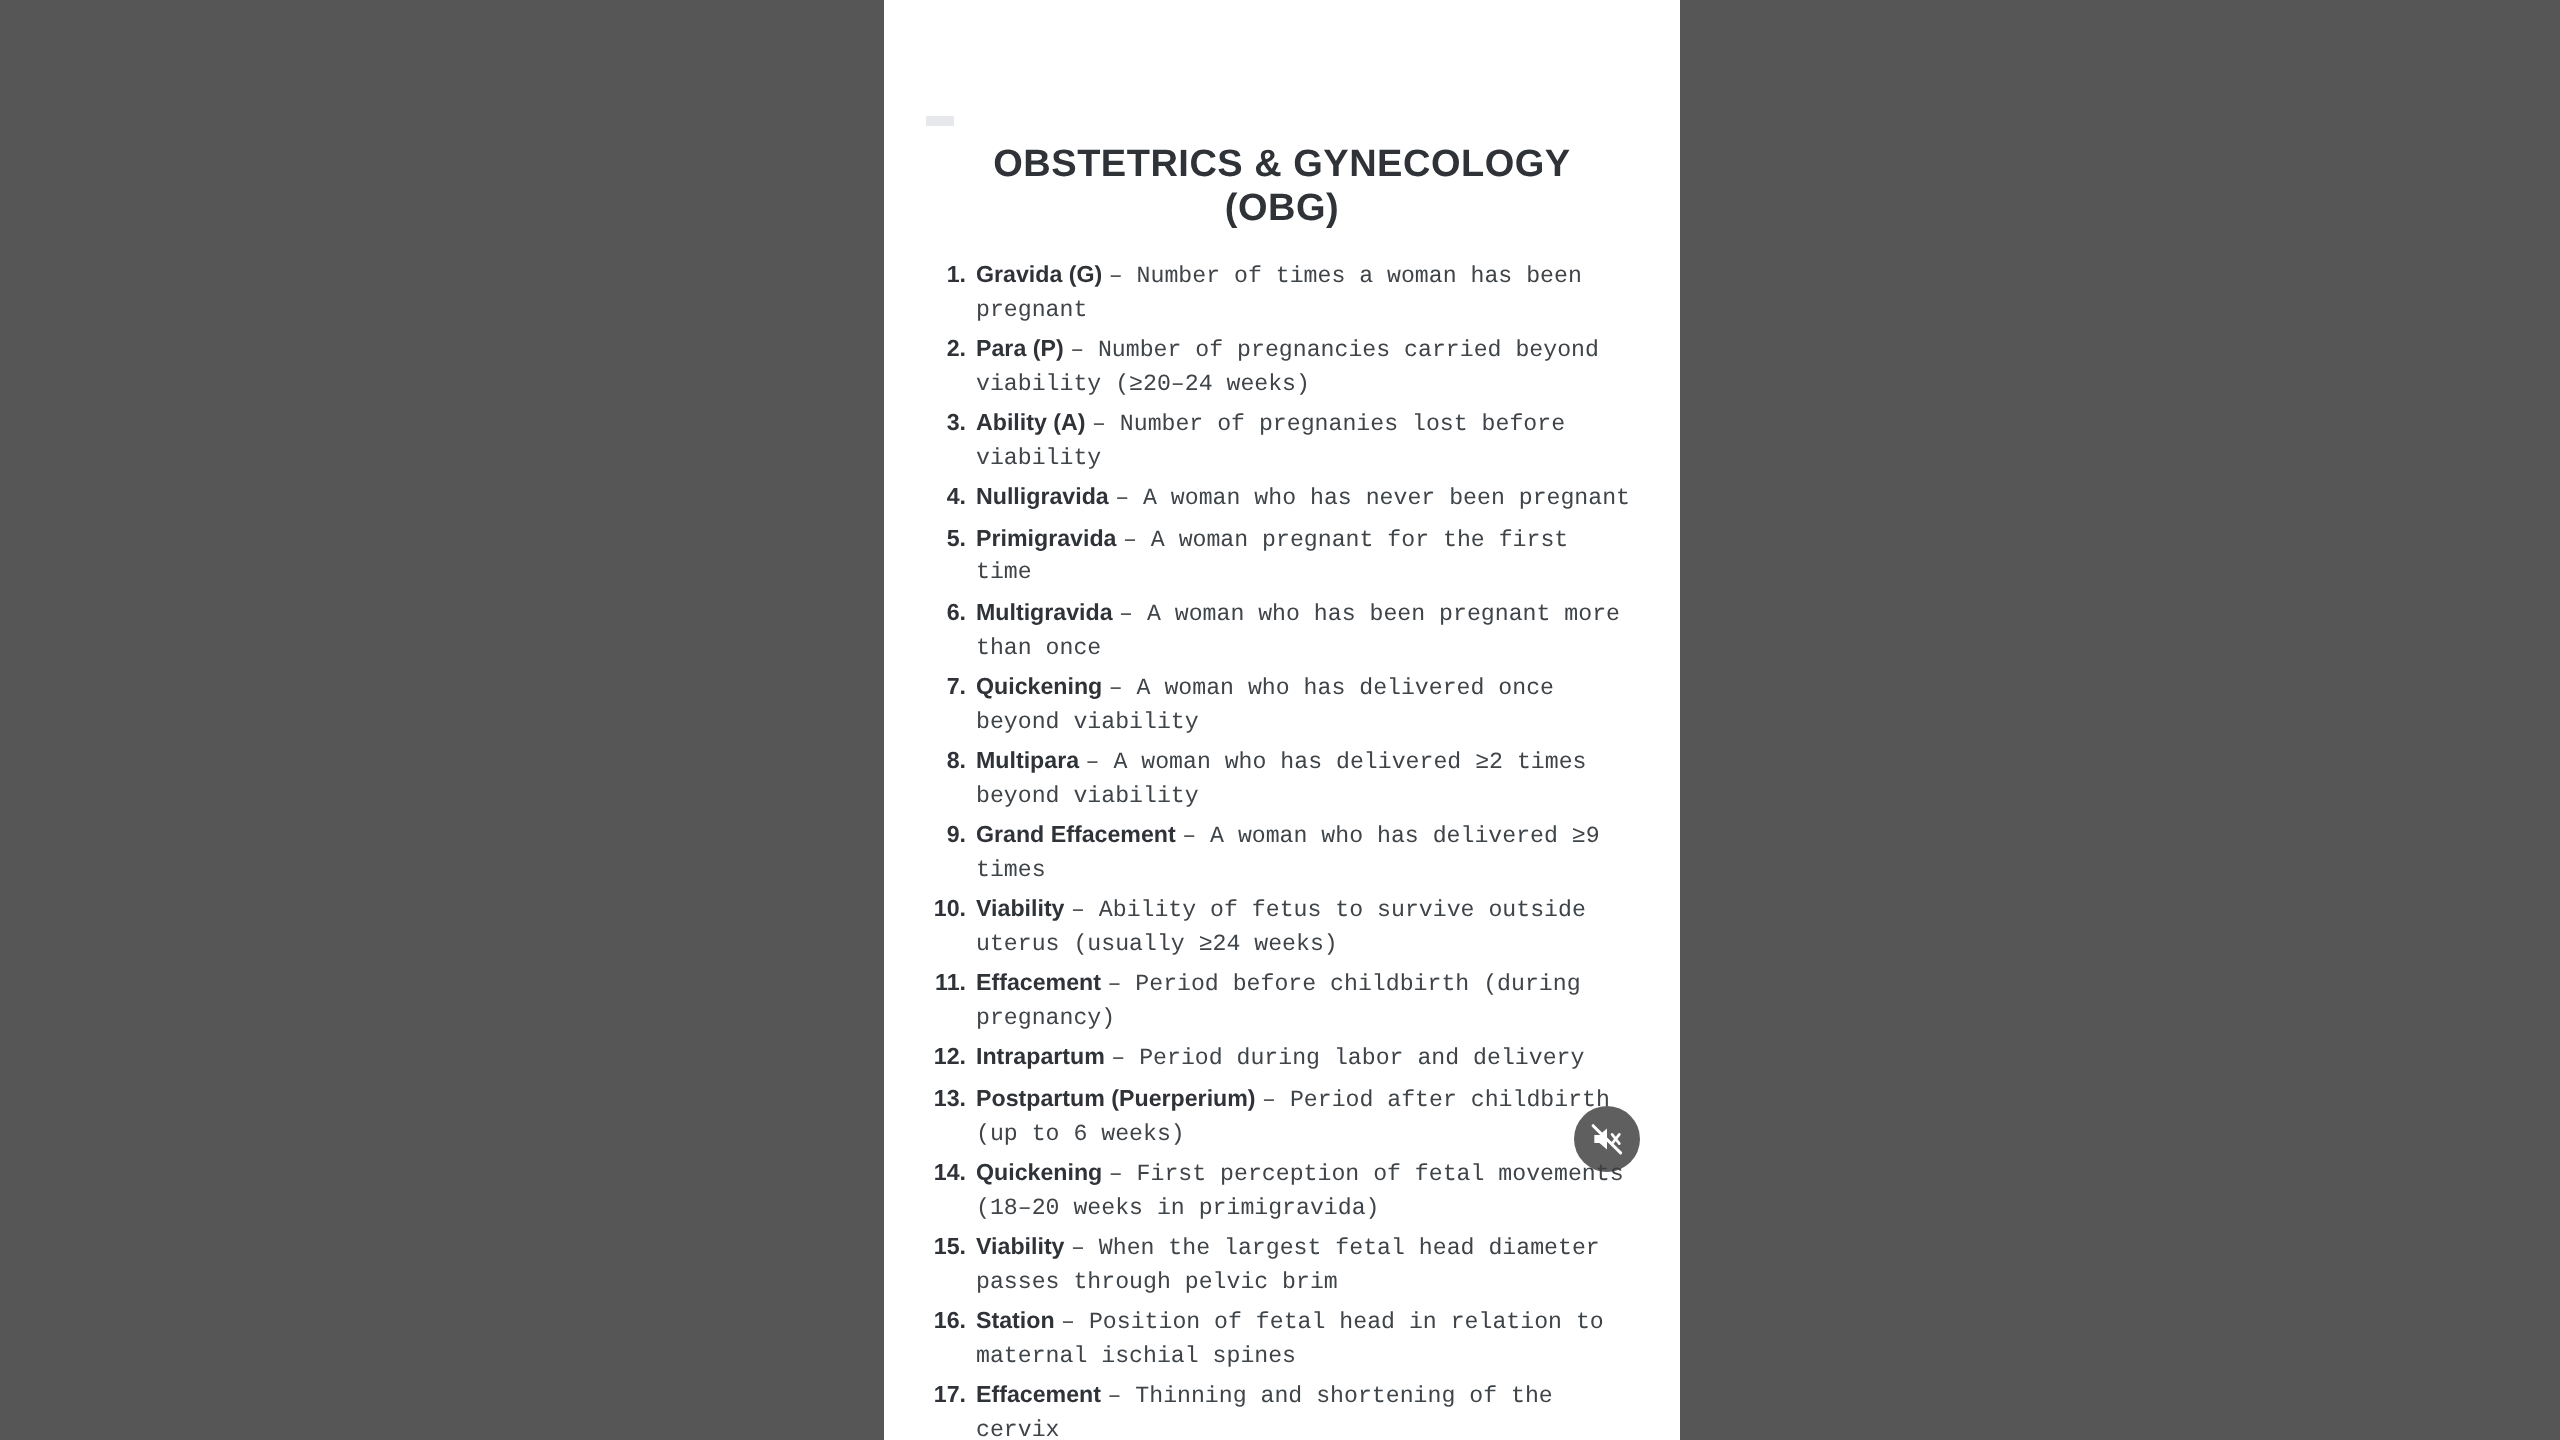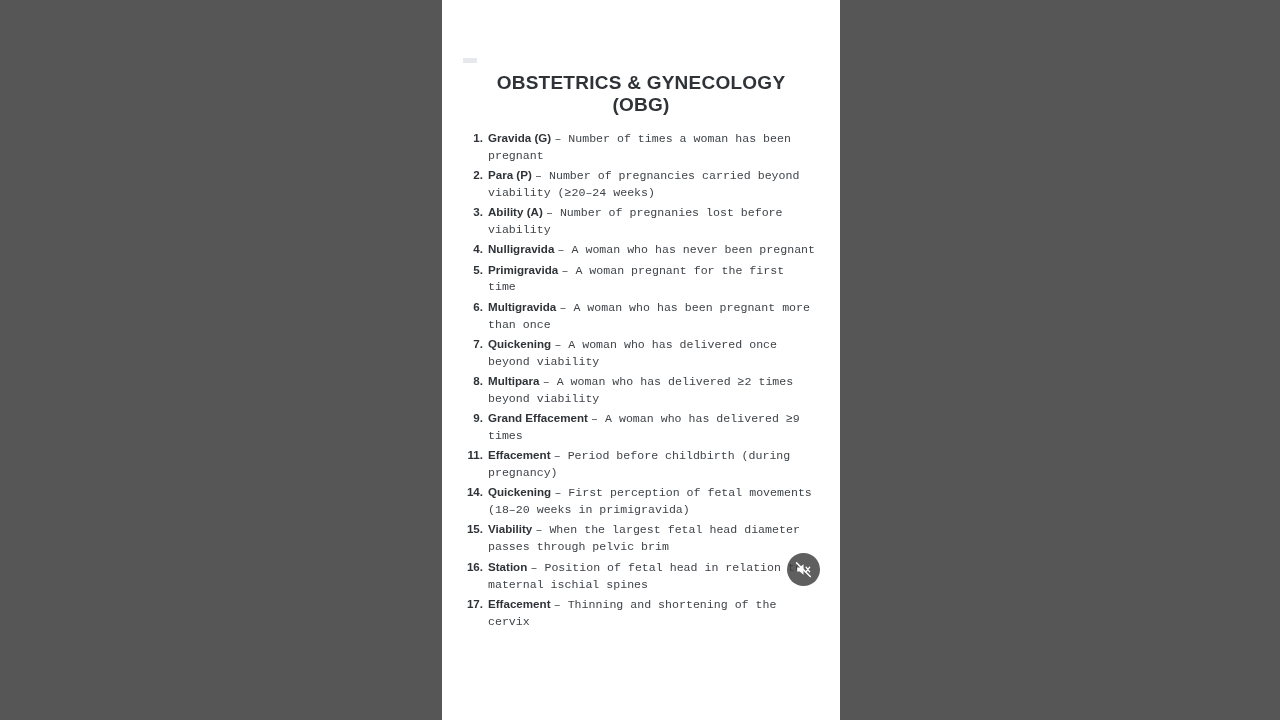--- a/index.html
+++ b/index.html
@@ -118,21 +118,24 @@
       <ol id="term-list">
           <li class="term-item"><span class="num">1.</span><span class="term">Gravida (G)</span> <span class="def">– Number of times a woman has been pregnant</span></li>
           <li class="term-item"><span class="num">2.</span><span class="term">Para (P)</span> <span class="def">– Number of pregnancies carried beyond viability (≥20–24 weeks)</span></li>
           <li class="term-item"><span class="num">3.</span><span class="term">Ability (A)</span> <span class="def">– Number of pregnanies lost before viability</span></li>
           <li class="term-item"><span class="num">4.</span><span class="term">Nulligravida</span> <span class="def">– A woman who has never been pregnant</span></li>
           <li class="term-item"><span class="num">5.</span><span class="term">Primigravida</span> <span class="def">– A woman pregnant for the first time</span></li>
           <li class="term-item"><span class="num">6.</span><span class="term">Multigravida</span> <span class="def">– A woman who has been pregnant more than once</span></li>
           <li class="term-item"><span class="num">7.</span><span class="term">Quickening</span> <span class="def">– A woman who has delivered once beyond viability</span></li>
           <li class="term-item"><span class="num">8.</span><span class="term">Multipara</span> <span class="def">– A woman who has delivered ≥2 times beyond viability</span></li>
           <li class="term-item"><span class="num">9.</span><span class="term">Grand Effacement</span> <span class="def">– A woman who has delivered ≥9 times</span></li>
+          <li class="term-item"><span class="num">10.</span><span class="term">Viability</span> <span class="def">– Ability of fetus to survive outside uterus (usually ≥24 weeks)</span></li>
           <li class="term-item"><span class="num">11.</span><span class="term">Effacement</span> <span class="def">– Period before childbirth (during pregnancy)</span></li>
+          <li class="term-item"><span class="num">12.</span><span class="term">Intrapartum</span> <span class="def">– Period during labor and delivery</span></li>
+          <li class="term-item"><span class="num">13.</span><span class="term">Postpartum (Puerperium)</span> <span class="def">– Period after childbirth (up to 6 weeks)</span></li>
           <li class="term-item"><span class="num">14.</span><span class="term">Quickening</span> <span class="def">– First perception of fetal movements (18–20 weeks in primigravida)</span></li>
           <li class="term-item"><span class="num">15.</span><span class="term">Viability</span> <span class="def">– When the largest fetal head diameter passes through pelvic brim</span></li>
           <li class="term-item"><span class="num">16.</span><span class="term">Station</span> <span class="def">– Position of fetal head in relation to maternal ischial spines</span></li>
           <li class="term-item"><span class="num">17.</span><span class="term">Effacement</span> <span class="def">– Thinning and shortening of the cervix</span></li>
         </ol>
 
     </div>
   </div>
 
   <div id="top-artifact"></div>

